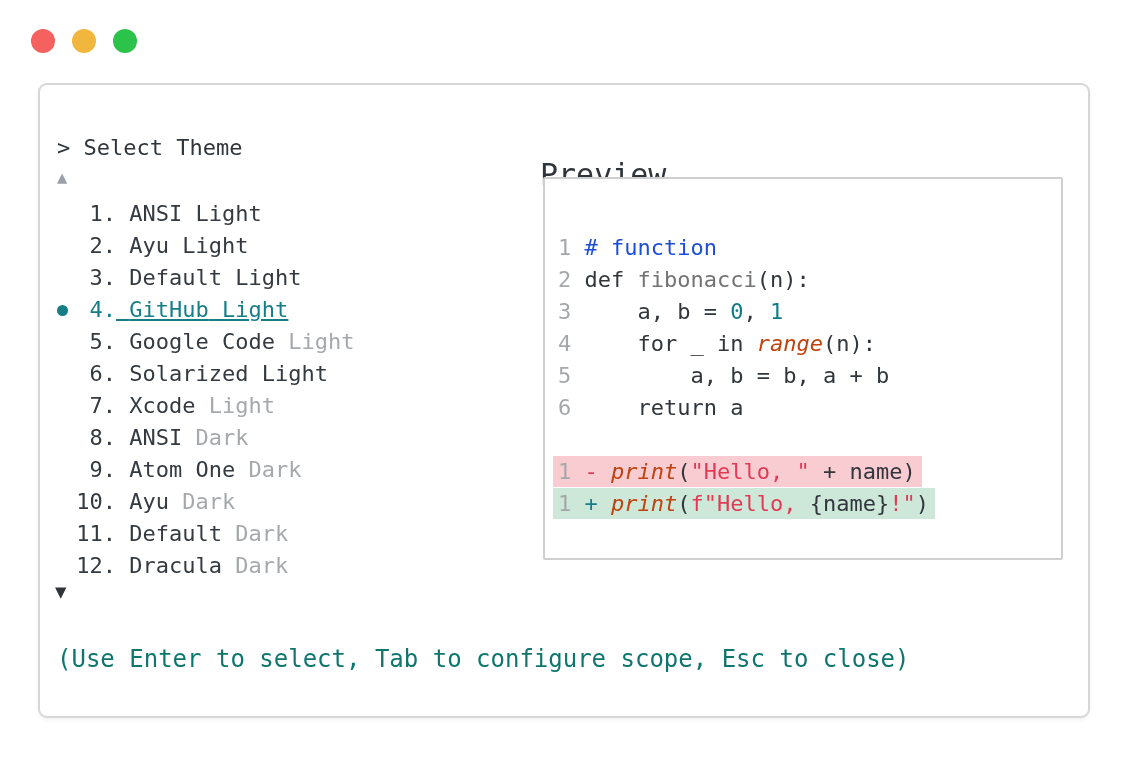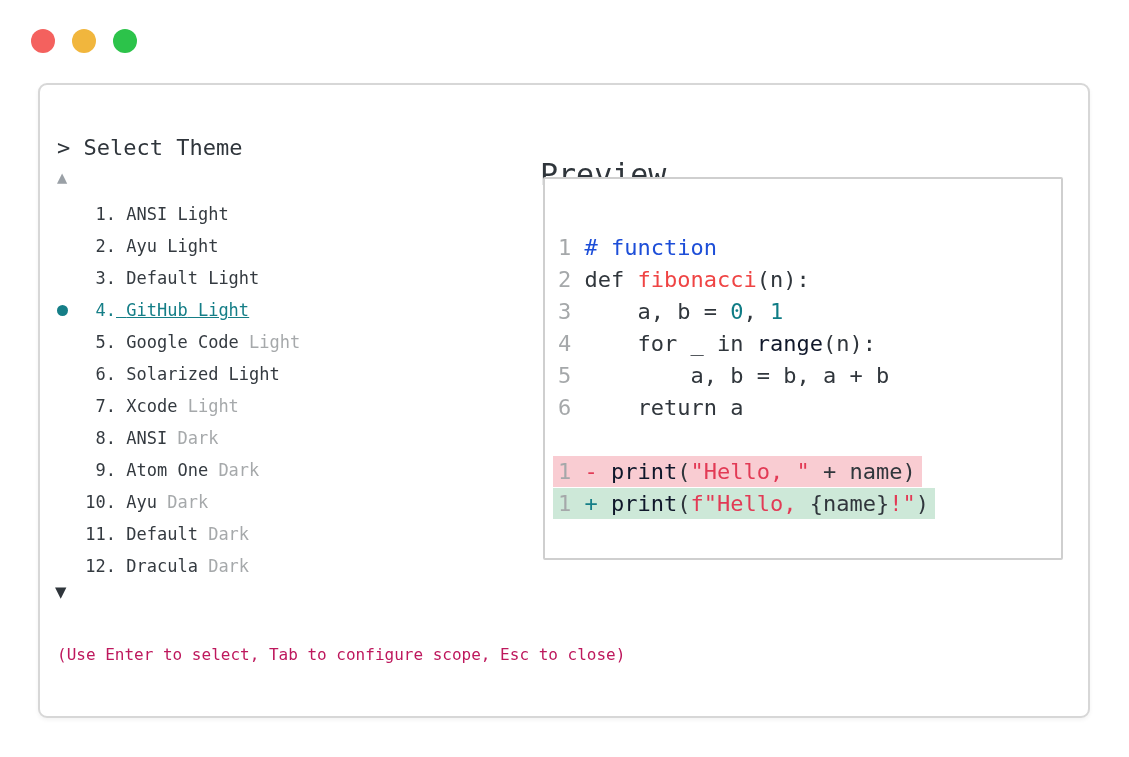--- a/index.html
+++ b/index.html
@@ -17,42 +17,42 @@
   .panel{position:absolute;left:38px;top:83px;width:1052px;height:635px;background:#ffffff;
     border:2px solid #d7d7d7;border-radius:9px;box-shadow:0 2px 4px rgba(0,0,0,0.05);box-sizing:border-box;}
 
   .prompt{position:absolute;left:57px;top:135px;font-size:22px;color:#2f353b;white-space:pre;}
   .scroll-up{position:absolute;left:57px;top:167px;font-size:17px;color:#9aa0a6;background:none;border:none;
     font-family:inherit;padding:0;cursor:pointer;}
   .scroll-down{position:absolute;left:55px;top:580px;font-size:19px;color:#2f353b;background:none;border:none;
     font-family:inherit;padding:0;cursor:pointer;}
 
   
-  .theme-list{position:absolute;left:57px;top:198px;font-size:17px;white-space:pre;}
+  .theme-list{position:absolute;left:57px;top:198px;font-size:22px;white-space:pre;}
   .theme-row{height:32px;line-height:32px;color:#343a40;cursor:pointer;position:relative;}
   .dot-slot{display:inline-block;width:19px;position:relative;height:32px;vertical-align:top;}
   .sel-dot{position:absolute;left:0;top:11px;width:11px;height:11px;border-radius:50%;background:#157e87;}
   .num{display:inline-block;width:40px;text-align:right;}
   .variant.dim{color:#a6a9ab;}
   .theme-row.selected, .theme-row.selected .variant{color:#157e87;text-decoration:underline;}
 
-  .help{position:absolute;left:57px;top:645px;font-size:16px;color:#be185d;white-space:pre;}
+  .help{position:absolute;left:57px;top:645px;font-size:24px;color:#0f766e;white-space:pre;}
 
   
   .preview-title{position:absolute;left:540px;top:135px;font-size:30px;color:#2f353b;margin-top:22px;}
   .preview-box{position:absolute;left:543px;top:177px;width:520px;height:383px;background:#ffffff;
     border:2px solid #cfcfcf;border-radius:2px;box-sizing:border-box;}
   .code{position:absolute;left:558px;top:232px;font-size:22px;white-space:pre;}
   .code-line{height:32px;line-height:32px;}
   .tk-ln{color:#a5a8aa;}
   .tk-cm{color:#1d4ed8;}
   .tk-tx{color:#30363c;text-align:right;}
-  .tk-fn{color:#ef4444;}
+  .tk-fn{color:#737373;}
   .tk-nm{color:#0f7c85;}
-  .tk-bi{color:#0f172a;}
+  .tk-bi{color:#c2410c;font-style:italic;}
   .tk-st{color:#e23a55;}
   .tk-del{color:#e23a55;}
   .tk-add{color:#157e87;}
   .band{padding:3px 6px 3px 5px;margin-left:-5px;}
   .band.removed{background:#f9ccd2;}
   .band.added{background:#cde8d8;}
 </style>
 </head>
 <body>
 

